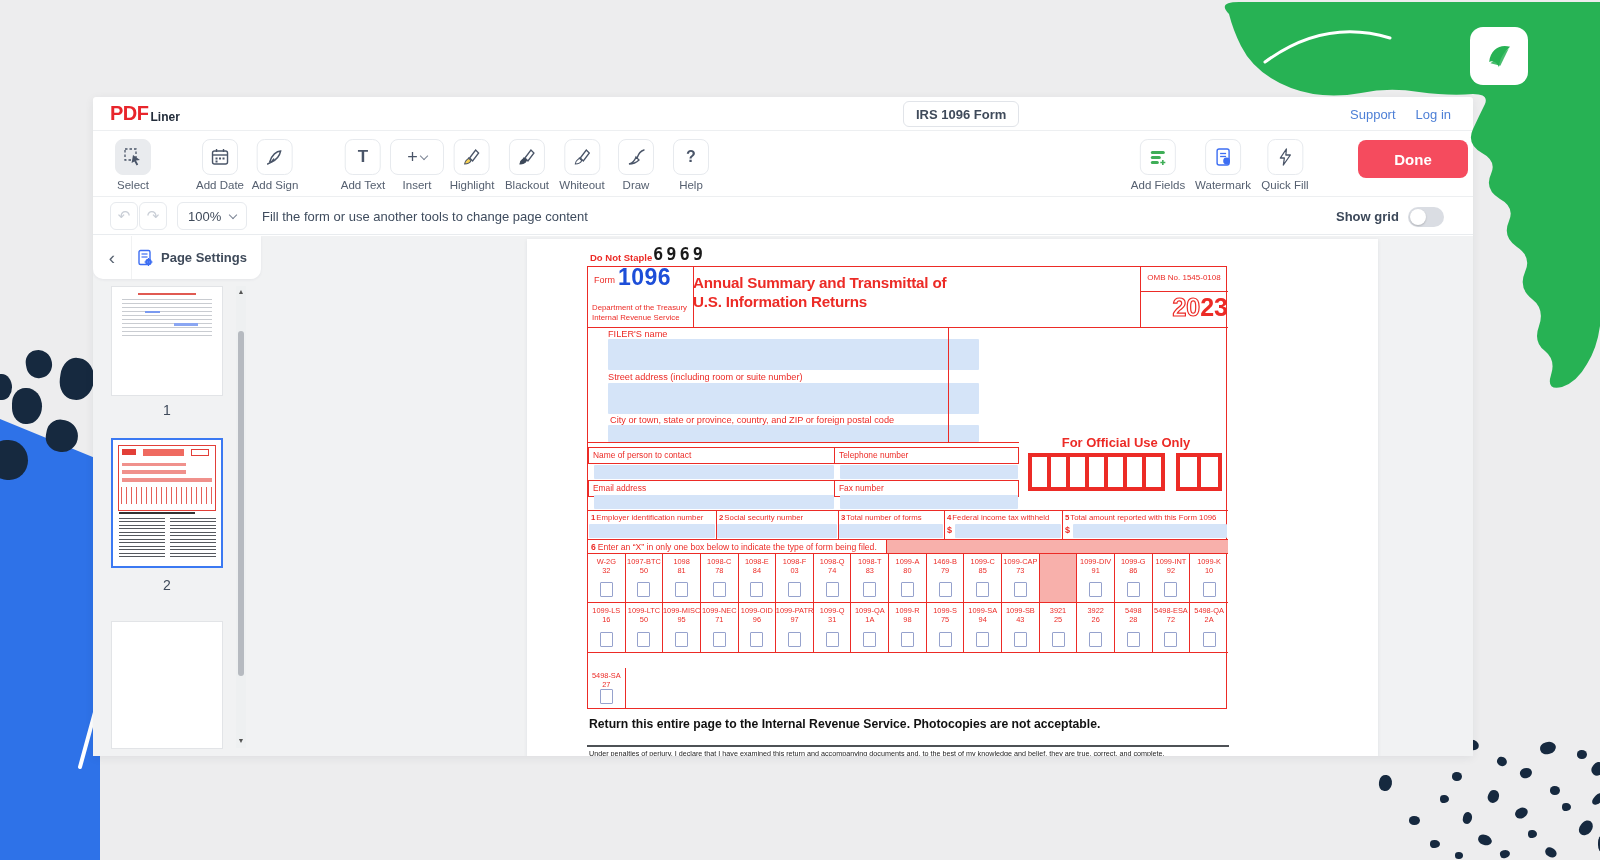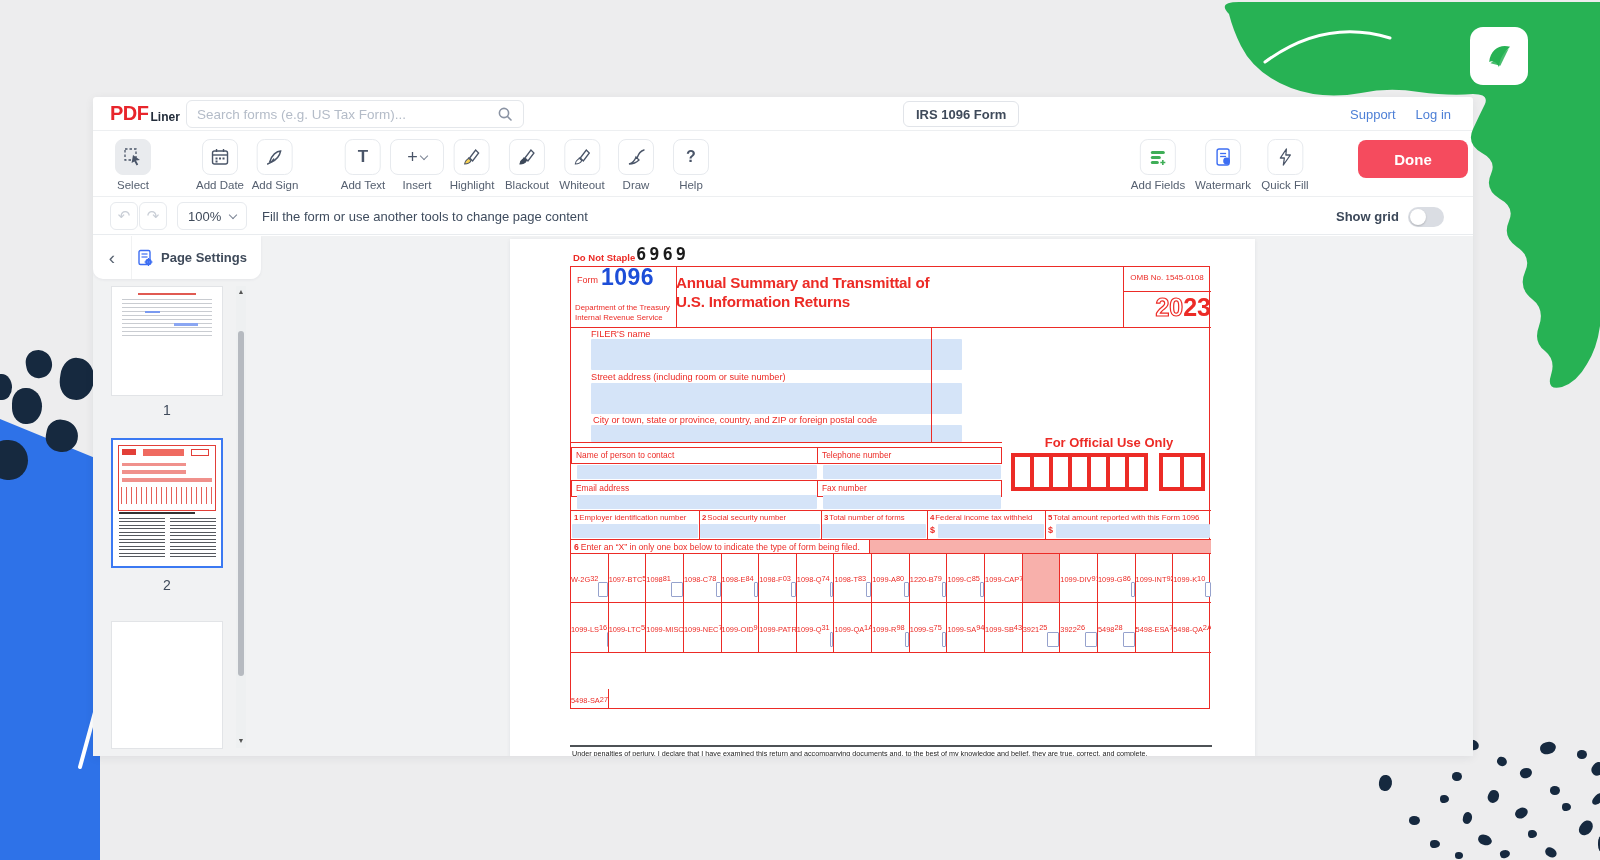--- a/index.html
+++ b/index.html
@@ -99,21 +99,21 @@
   .t2-colR { position:absolute; top:62%; left:53%; width:42%; height:33%;
     background:repeating-linear-gradient(#55585e 0 1px, transparent 1px 3.5px); }
 
   
   #pscroll-track { position:absolute; left:143px; top:50px; bottom:8px; width:10px; background:#eef0f1; }
   #pscroll-up { position:absolute; left:143px; top:52px; width:10px; text-align:center; font-size:7px; color:#555; cursor:pointer; }
   #pscroll-down { position:absolute; left:143px; bottom:12px; width:10px; text-align:center; font-size:7px; color:#555; cursor:pointer; }
   #pscroll-thumb { position:absolute; left:145px; top:95px; width:6px; height:345px; background:#b6bac0; border-radius:3px; cursor:pointer; }
 
   
-  #docpage { position:absolute; left:417px; top:3px; width:745px; height:518px; background:#fff;
+  #docpage { position:absolute; left:434px; top:3px; width:851px; height:518px; background:#fff;
     box-shadow:0 1px 4px rgba(30,40,60,.08); }
   #dns { position:absolute; left:63px; top:13px; font-size:9.5px; font-weight:700; color:#ec2b26; }
   #tcode { position:absolute; left:126px; top:5px; font-size:17px; font-weight:700; color:#1a1a1a;
     font-family:"DejaVu Sans Mono",monospace; letter-spacing:3px; }
 
   #ftable { position:absolute; left:60px; top:27px; width:640px; height:443px; border:1px solid #ec2b26; }
   .vl { position:absolute; width:1px; background:#ec2b26; }
   .hl { position:absolute; height:1px; background:#ec2b26; }
   .flabel { position:absolute; font-size:9.2px; color:#ec2b26; white-space:nowrap; }
   .bluefield { position:absolute; background:#d5e4f8; border-radius:1px; cursor:text; }
@@ -140,21 +140,21 @@
 
   #box6bar { position:absolute; left:0; top:272px; width:640px; height:15px; border-top:1px solid #ec2b26;
     border-bottom:1px solid #ec2b26; font-size:8.6px; color:#ec2b26; padding:2px 0 0 3px; }
   #box6bar b { margin-right:2px; }
   #box6pink { position:absolute; right:0; top:0; width:342px; height:13px; background:#f8b0ab; border-left:1px solid #ec2b26; }
 
   #typegrid { position:absolute; left:0; top:287px; width:640px; height:156px; }
   .type-row { display:flex; width:640px; border-bottom:1px solid #ec2b26; }
   .type-row:last-child { border-bottom:none;align-items:flex-end; }
   .type-row-1 { height:49px; } .type-row-2 { height:50px; } .type-row-3 { height:56px; }
-  .type-cell { flex:0 0 37.647px; border-right:1px solid #ec2b26; display:flex; flex-direction:row;
+  .type-cell { flex:0 0 37.647px; border-right:1px solid #ec2b26; display:flex; flex-direction:column;
     align-items:center; overflow:hidden; }
   .type-cell:last-child { border-right:none; }
   .type-cell.gap { background:#f8b0ab; }
   .type-cell .tn { font-size:7.4px; color:#ec2b26; margin-top:3px; white-space:nowrap; }
   .type-cell .tc { font-size:7.4px; color:#ec2b26; }
   .type-cell .cb { width:13px; height:15px; border:1.5px solid #96a2cd; background:#fff; border-radius:1px;
     margin-top:auto; margin-bottom:5px; cursor:pointer; }
   .type-cell.filler { flex:1; border-right:none; }
 
   #return1 { position:absolute; left:62px; top:478px; font-size:12.2px; font-weight:700; color:#121212; white-space:nowrap; }
@@ -218,29 +218,20 @@
     <div class="navy-dot" style="left: 1545px; top: 848px; width: 12px; height: 9px; transform: rotate(30deg);"></div>
   </div>
 
 <div id="window">
 
   <div id="topbar">
     <div id="logo">
       <span class="pdf">PDF</span>
       <span class="liner">Liner</span>
     </div>
-    <div id="searchbox">
-      <input type="text" placeholder="Search forms (e.g. US Tax Form)..." style="">
-      <span id="search-ic">
-        <svg width="16" height="16">
-            <circle cx="7" cy="7" r="4.6" stroke="#8a93a3" stroke-width="1.6" fill="none"></circle>
-            <line x1="10.5" y1="10.5" x2="14" y2="14" stroke="#8a93a3" stroke-width="1.6" stroke-linecap="round"></line>
-          </svg>
-      </span>
-    </div>
     <div id="doc-pill">
       <span>IRS 1096 Form</span>
     </div>
     <div id="top-links">
       <span>Support</span>
       <span>Log in</span>
     </div>
   </div>
 
   <div id="toolbar">
@@ -554,21 +545,21 @@
                 <div class="tn">1098-T</div>
                 <div class="tc">83</div>
                 <div class="cb"></div>
               </div>
               <div class="type-cell">
                 <div class="tn">1099-A</div>
                 <div class="tc">80</div>
                 <div class="cb"></div>
               </div>
               <div class="type-cell">
-                <div class="tn">1220-B</div>
+                <div class="tn">1469-B</div>
                 <div class="tc">79</div>
                 <div class="cb"></div>
               </div>
               <div class="type-cell">
                 <div class="tn">1099-C</div>
                 <div class="tc">85</div>
                 <div class="cb"></div>
               </div>
               <div class="type-cell">
                 <div class="tn">1099-CAP</div>
@@ -688,17 +679,18 @@
               <div class="type-cell">
                 <div class="tn">5498-SA</div>
                 <div class="tc">27</div>
                 <div class="cb"></div>
               </div>
               <div class="type-cell filler"></div>
             </div>
           </div>
       </div>
 
+      <div id="return1">Return this entire page to the Internal Revenue Service. Photocopies are not acceptable.</div>
       <div id="bdivider"></div>
       <div id="perjury">Under penalties of perjury, I declare that I have examined this return and accompanying documents and, to the best of my knowledge and belief, they are true, correct, and complete.</div>
     </div>
   </div>
 </div>
 
 </body></html>

